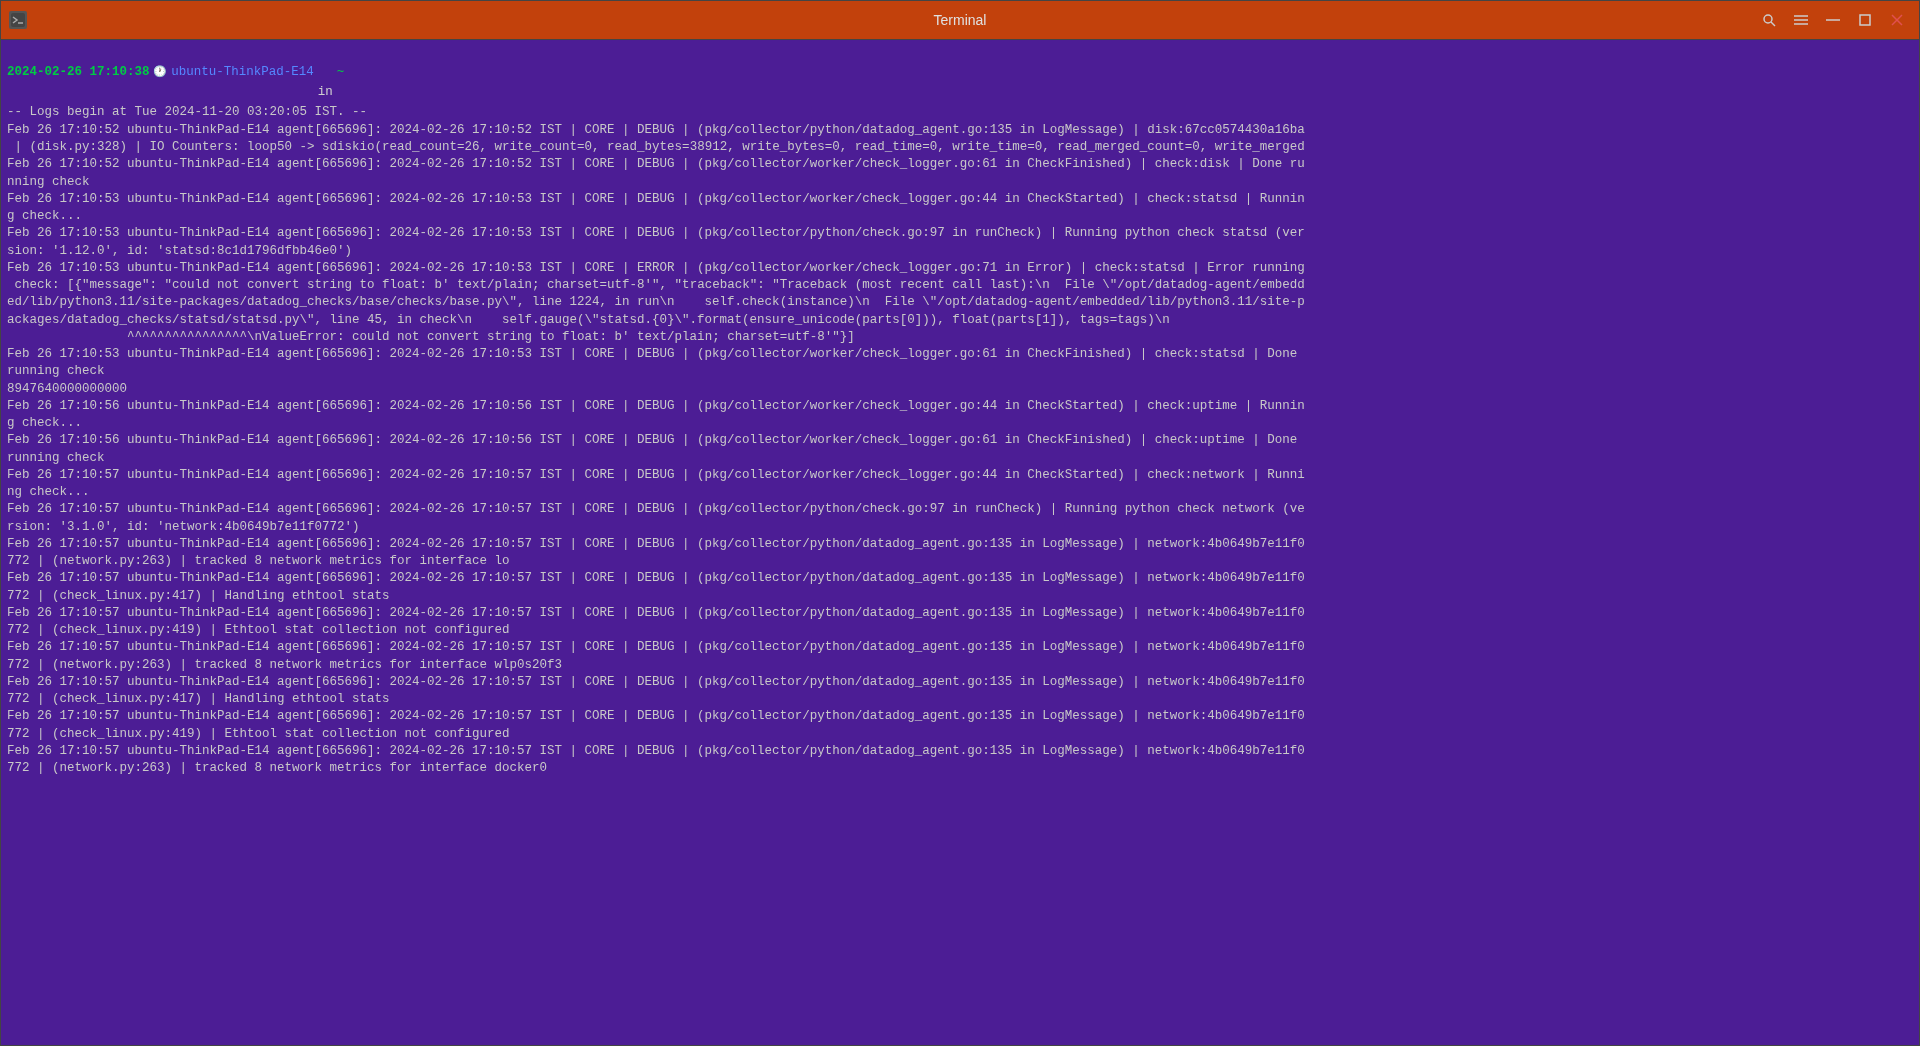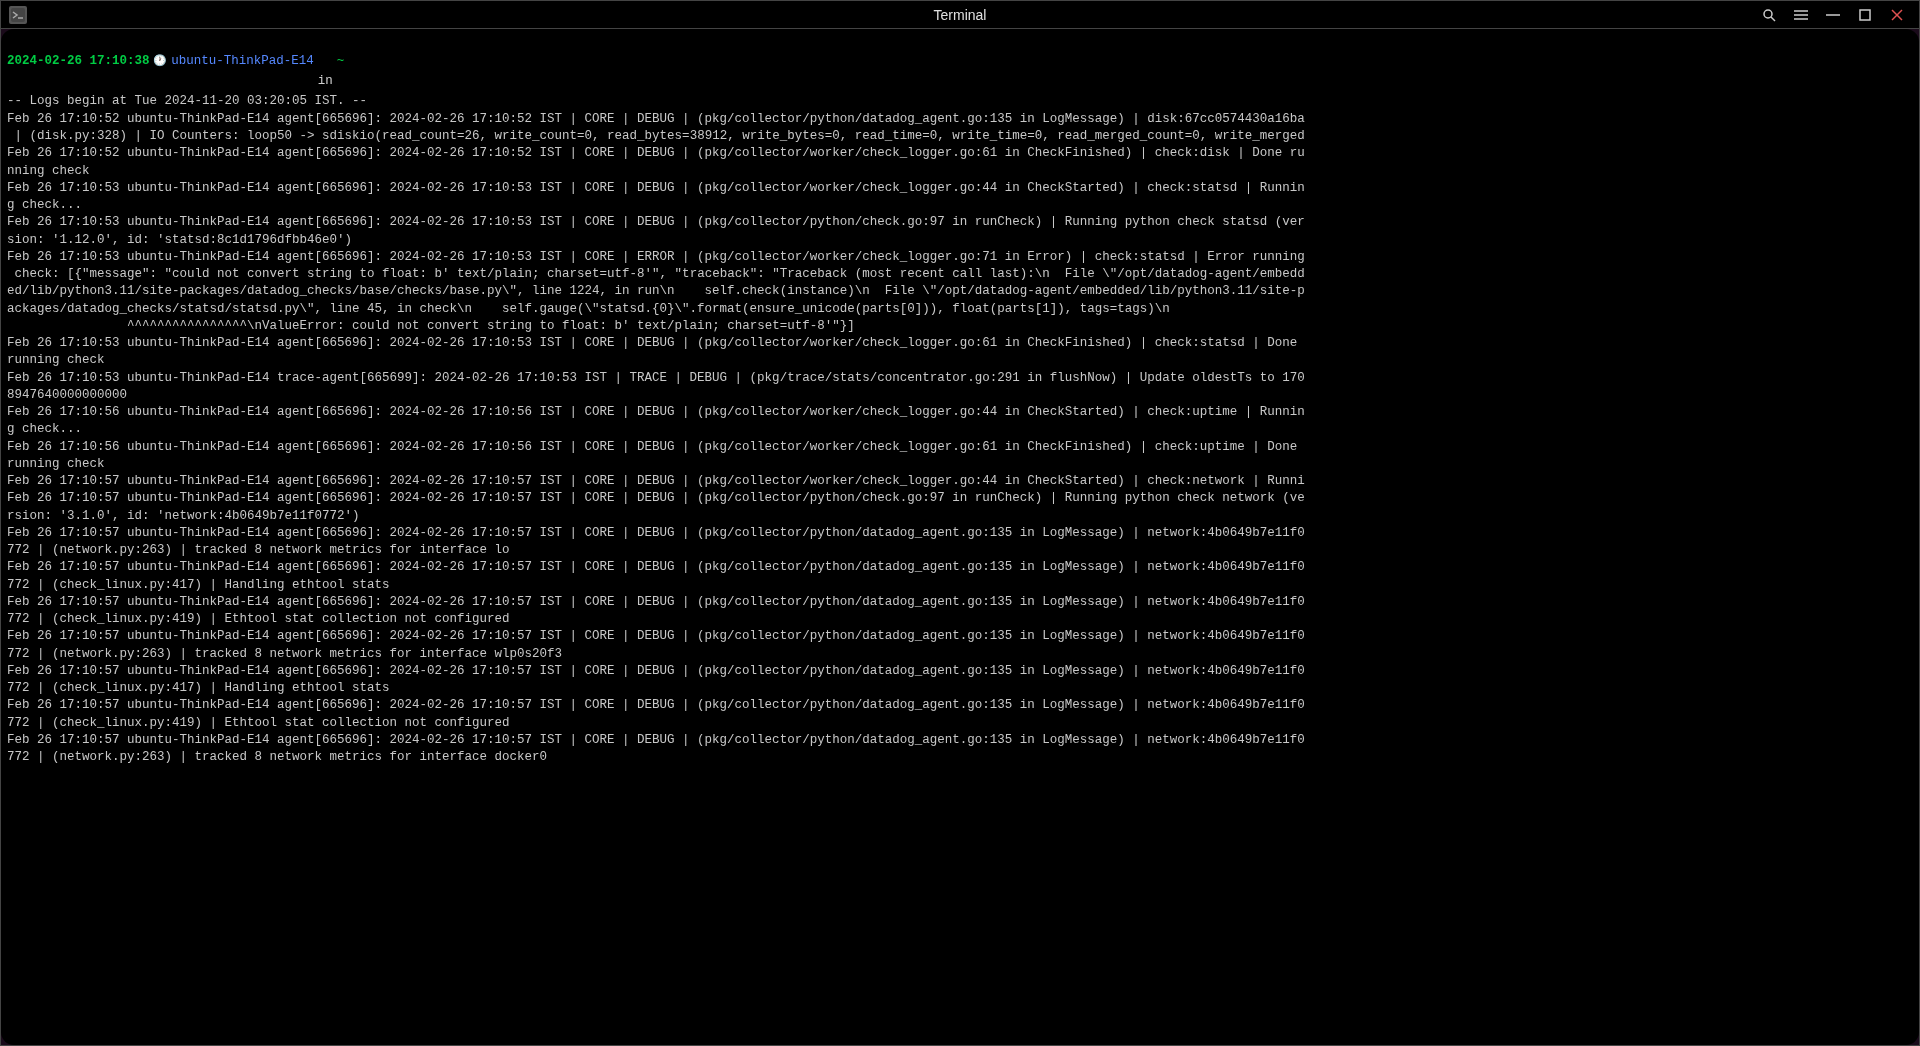--- a/index.html
+++ b/index.html
@@ -21,22 +21,22 @@
     .window {
       width: 1920px;
       height: 1046px;
       display: flex;
       flex-direction: column;
       background: #1a0a1a;
       border: 1px solid #444;
     }
 
     .titlebar {
-      background: #000000;
-      height: 28px;
+      background: #c2410c;
+      height: 39px;
       display: flex;
       align-items: center;
       justify-content: space-between;
       padding: 0 8px;
       flex-shrink: 0;
       border-bottom: 1px solid #444;
     }
 
     .titlebar-left {
       display: flex;
@@ -84,26 +84,25 @@
       font-size: 14px;
       border-radius: 3px;
     }
 
     .titlebar-btn.close {
       color: #e05050;
     }
 
     .terminal-body {
       flex: 1;
-      background: #000000;
+      background: #4c1d95;
       padding: 4px 6px;
       overflow: hidden;
       line-height: 1.4;
       font-size: 12.5px;
-      border-radius: 13px;
     }
 
     .prompt-line {
       display: flex;
       align-items: center;
       gap: 4px;
       margin-bottom: 2px;
     }
 
     .timestamp {
@@ -221,27 +220,27 @@
         <div class="log-line">g check...</div>
         <div class="log-line">Feb 26 17:10:53 ubuntu-ThinkPad-E14 agent[665696]: 2024-02-26 17:10:53 IST | CORE | DEBUG | (pkg/collector/python/check.go:97 in runCheck) | Running python check statsd (ver</div>
         <div class="log-line">sion: '1.12.0', id: 'statsd:8c1d1796dfbb46e0')</div>
         <div class="log-line">Feb 26 17:10:53 ubuntu-ThinkPad-E14 agent[665696]: 2024-02-26 17:10:53 IST | CORE | ERROR | (pkg/collector/worker/check_logger.go:71 in Error) | check:statsd | Error running</div>
         <div class="log-line"> check: [{"message": "could not convert string to float: b' text/plain; charset=utf-8'", "traceback": "Traceback (most recent call last):\n  File \"/opt/datadog-agent/embedd</div>
         <div class="log-line">ed/lib/python3.11/site-packages/datadog_checks/base/checks/base.py\", line 1224, in run\n    self.check(instance)\n  File \"/opt/datadog-agent/embedded/lib/python3.11/site-p</div>
         <div class="log-line">ackages/datadog_checks/statsd/statsd.py\", line 45, in check\n    self.gauge(\"statsd.{0}\".format(ensure_unicode(parts[0])), float(parts[1]), tags=tags)\n</div>
         <div class="log-line">                ^^^^^^^^^^^^^^^^\nValueError: could not convert string to float: b' text/plain; charset=utf-8'"}]</div>
         <div class="log-line">Feb 26 17:10:53 ubuntu-ThinkPad-E14 agent[665696]: 2024-02-26 17:10:53 IST | CORE | DEBUG | (pkg/collector/worker/check_logger.go:61 in CheckFinished) | check:statsd | Done</div>
         <div class="log-line">running check</div>
-        <div class="log-line">Feb 26 17:10:53 ubuntu-ThinkPad-E14 trace-agent[665699]: 2024-02-26 17:10:53 IST | TRACE | DEBUG | (pkg/trace/stats/concentrator.go:291 in flushNow) | Update oldestTs to 170</div>
         <div class="log-line">8947640000000000</div>
         <div class="log-line">Feb 26 17:10:56 ubuntu-ThinkPad-E14 agent[665696]: 2024-02-26 17:10:56 IST | CORE | DEBUG | (pkg/collector/worker/check_logger.go:44 in CheckStarted) | check:uptime | Runnin</div>
         <div class="log-line">g check...</div>
         <div class="log-line">Feb 26 17:10:56 ubuntu-ThinkPad-E14 agent[665696]: 2024-02-26 17:10:56 IST | CORE | DEBUG | (pkg/collector/worker/check_logger.go:61 in CheckFinished) | check:uptime | Done</div>
         <div class="log-line">running check</div>
         <div class="log-line">Feb 26 17:10:57 ubuntu-ThinkPad-E14 agent[665696]: 2024-02-26 17:10:57 IST | CORE | DEBUG | (pkg/collector/worker/check_logger.go:44 in CheckStarted) | check:network | Runni</div>
+        <div class="log-line">ng check...</div>
         <div class="log-line">Feb 26 17:10:57 ubuntu-ThinkPad-E14 agent[665696]: 2024-02-26 17:10:57 IST | CORE | DEBUG | (pkg/collector/python/check.go:97 in runCheck) | Running python check network (ve</div>
         <div class="log-line">rsion: '3.1.0', id: 'network:4b0649b7e11f0772')</div>
         <div class="log-line">Feb 26 17:10:57 ubuntu-ThinkPad-E14 agent[665696]: 2024-02-26 17:10:57 IST | CORE | DEBUG | (pkg/collector/python/datadog_agent.go:135 in LogMessage) | network:4b0649b7e11f0</div>
         <div class="log-line">772 | (network.py:263) | tracked 8 network metrics for interface lo</div>
         <div class="log-line">Feb 26 17:10:57 ubuntu-ThinkPad-E14 agent[665696]: 2024-02-26 17:10:57 IST | CORE | DEBUG | (pkg/collector/python/datadog_agent.go:135 in LogMessage) | network:4b0649b7e11f0</div>
         <div class="log-line">772 | (check_linux.py:417) | Handling ethtool stats</div>
         <div class="log-line">Feb 26 17:10:57 ubuntu-ThinkPad-E14 agent[665696]: 2024-02-26 17:10:57 IST | CORE | DEBUG | (pkg/collector/python/datadog_agent.go:135 in LogMessage) | network:4b0649b7e11f0</div>
         <div class="log-line">772 | (check_linux.py:419) | Ethtool stat collection not configured</div>
         <div class="log-line">Feb 26 17:10:57 ubuntu-ThinkPad-E14 agent[665696]: 2024-02-26 17:10:57 IST | CORE | DEBUG | (pkg/collector/python/datadog_agent.go:135 in LogMessage) | network:4b0649b7e11f0</div>
         <div class="log-line">772 | (network.py:263) | tracked 8 network metrics for interface wlp0s20f3</div>

